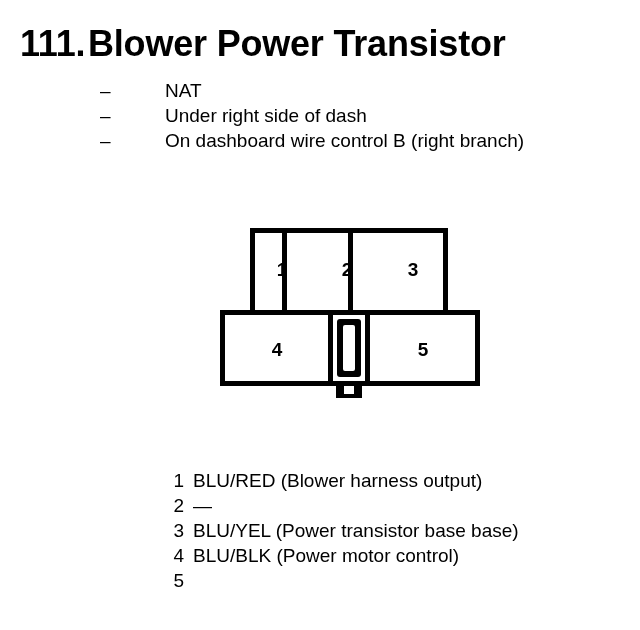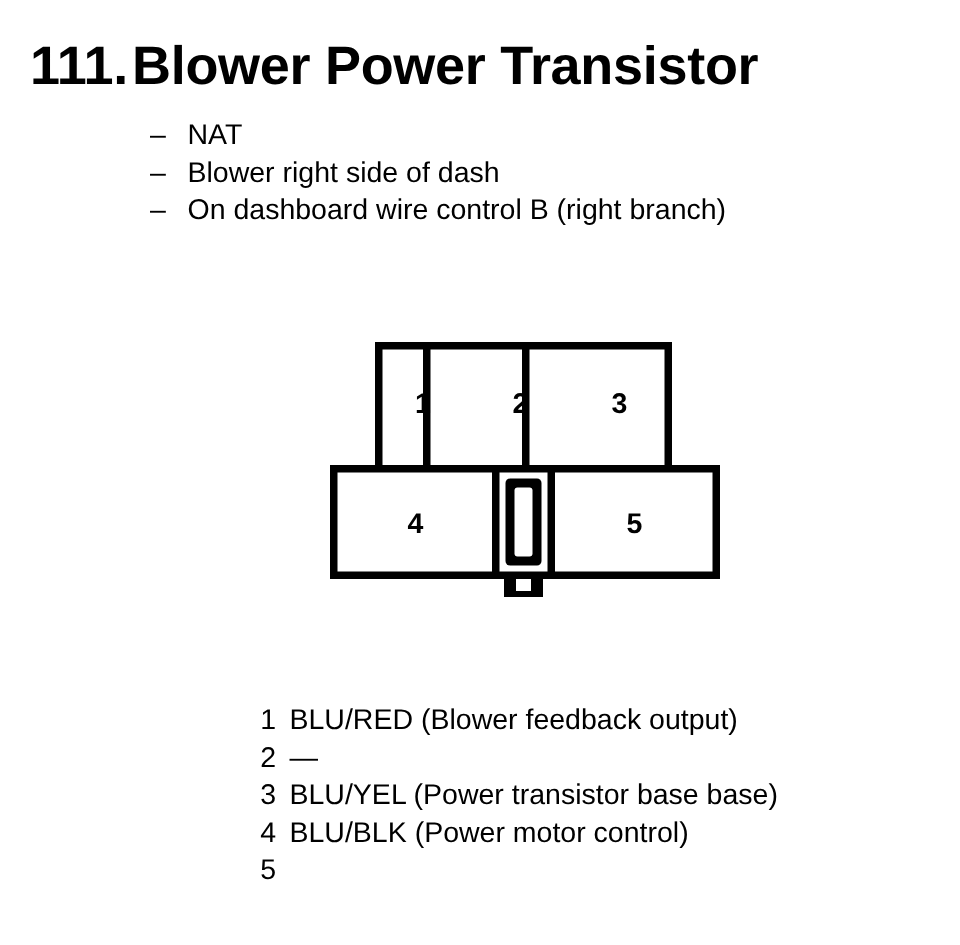--- a/index.html
+++ b/index.html
@@ -47,21 +47,21 @@
     align-items: baseline;
     font-size: 19px;
     line-height: 25px;
     white-space: nowrap;
   }
   .bullet-dash {
     width: 25px;
     flex: 0 0 25px;
     font-size: 19px;
   }
-  .bullet-text { flex: 0 1 auto; }
+  .bullet-text { flex: 0 1 auto; margin-left: 40px; }
 
   
   #connector-diagram {
     position: absolute;
     left: 218px;
     top: 228px;
     width: 264px;
     height: 180px;
   }
   .cell-num {
@@ -194,21 +194,21 @@
   <div id="page-title"><span id="title-number">111.</span><span>Blower Power Transistor</span></div>
 </div>
 
 <div id="bullet-list">
   <div class="bullet-row">
     <span class="bullet-dash">–</span>
     <span class="bullet-text">NAT</span>
   </div>
   <div class="bullet-row">
     <span class="bullet-dash">–</span>
-    <span class="bullet-text">Blower right side of dash</span>
+    <span class="bullet-text">Under right side of dash</span>
   </div>
   <div class="bullet-row">
     <span class="bullet-dash">–</span>
     <span class="bullet-text">On dashboard wire control B (right branch)</span>
   </div>
 </div>
 
 <div id="connector-diagram">
 
   <div id="top-row"></div>
@@ -230,21 +230,21 @@
   <div id="bottom-nub"></div>
   <div id="bottom-nub-hole"></div>
 
   <span class="cell-num" style="left:7px; top:112px; width:104px;">4</span>
   <span class="cell-num" style="left:153px; top:112px; width:104px;">5</span>
 </div>
 
 <div id="pin-legend">
   <div class="legend-row">
     <span class="legend-pin">1</span>
-    <span class="legend-desc">BLU/RED (Blower feedback output)</span>
+    <span class="legend-desc">BLU/RED (Blower harness output)</span>
   </div>
   <div class="legend-row">
     <span class="legend-pin">2</span>
     <span class="legend-desc">—</span>
   </div>
   <div class="legend-row">
     <span class="legend-pin">3</span>
     <span class="legend-desc">BLU/YEL (Power transistor base base)</span>
   </div>
   <div class="legend-row">

